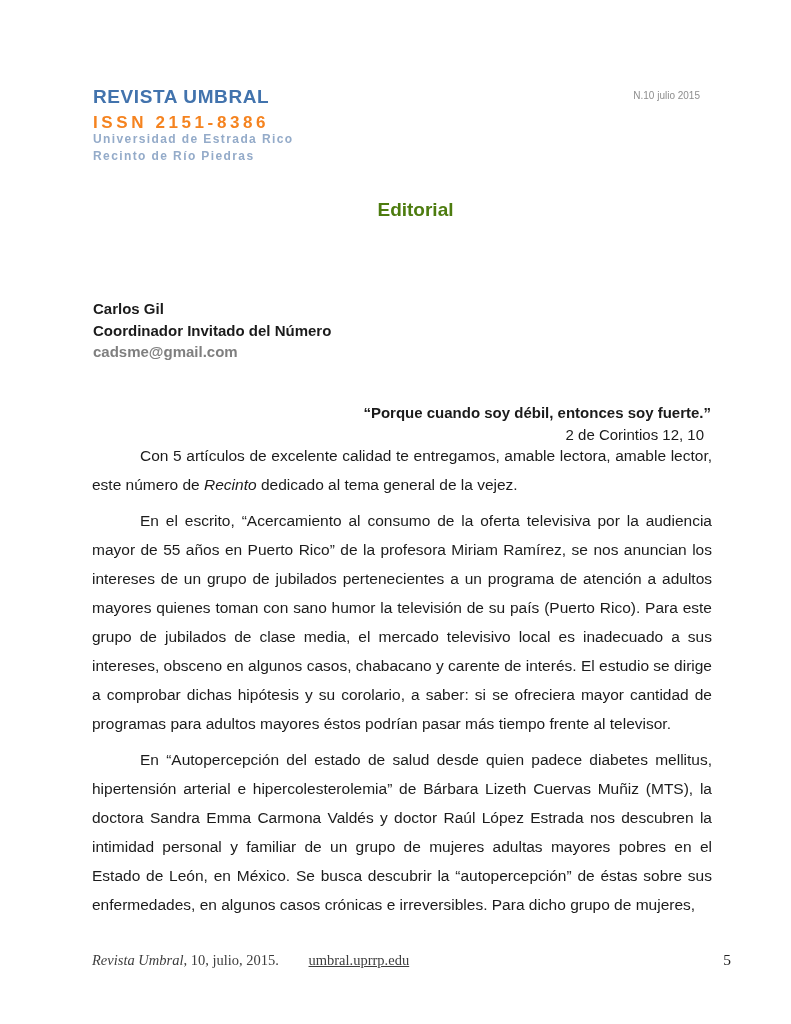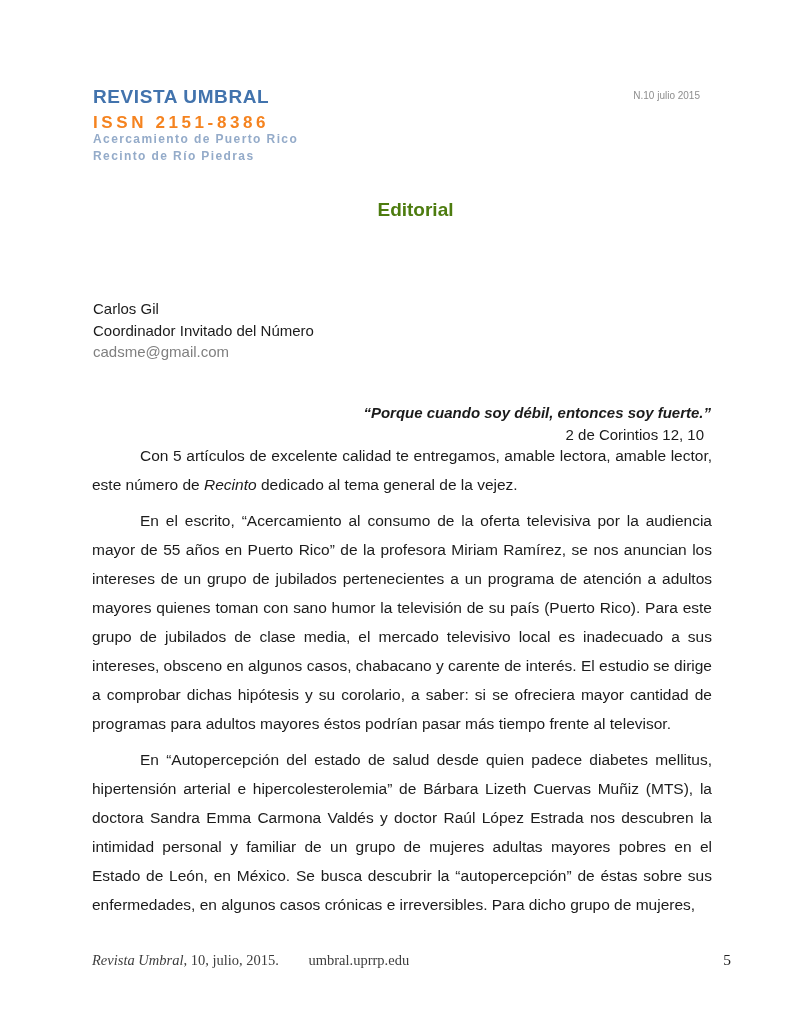--- a/index.html
+++ b/index.html
@@ -36,60 +36,60 @@
   .doc-title {
     position: absolute; left: 0; right: 0; top: 196px;
     text-align: center; font-weight: bold; font-size: 19px; line-height: 28px;
     color: #4d7c0f;
     padding-left: 40px;
   }
 
   
   .author-block {
     position: absolute; left: 93px; top: 298px;
-    font-size: 15px; line-height: 21.5px;
+    font-size: 15px; line-height: 21.5px; font-weight: bold;
   }
   .author-email { color: var(--email-gray); }
 
   
   .epigraph {
     position: absolute; left: 93px; right: 80px; top: 402px;
     text-align: right; font-size: 15px; line-height: 21.5px;
   }
-  .epigraph-quote { font-weight: bold; font-style: italic; }
+  .epigraph-quote { font-weight: bold; }
   .epigraph-source { padding-right: 7px; }
 
   
   .body-text {
     position: absolute; left: 92px; top: 441px; width: 620px;
     font-size: 15.5px; line-height: 29px; text-align: justify;
   }
   .body-text p { margin: 0 0 7px 0; text-indent: 48px; }
   .italic { font-style: italic; }
 
   
   .footer {
     position: absolute; left: 92px; right: 60px; top: 951px;
     display: flex; justify-content: space-between; align-items: baseline;
     font-family: "Liberation Serif", serif;
     font-size: 14.5px; color: var(--footer-gray);
   }
   .footer-left .journal { font-style: italic; }
-  .footer-left .url { margin-left: 26px; }
+  .footer-left .url { margin-left: 26px; text-decoration: underline; }
   .footer-page { font-size: 15.5px; color: #222; }
 </style>
 </head>
 <body>
 
 <div class="page">
 
   <div class="logo-block">
     <div class="logo-title">REVISTA UMBRAL</div>
     <div class="logo-issn">ISSN 2151-8386</div>
-    <div class="logo-sub">Acercamiento de Puerto Rico</div>
+    <div class="logo-sub">Universidad de Estrada Rico</div>
     <div class="logo-sub">Recinto de Río Piedras</div>
   </div>
   <div class="issue-date">N.10 julio 2015</div>
 
   <div class="doc-title">
     <div>Editorial</div>
   </div>
 
   <div class="author-block">
     <div>Carlos Gil</div>

